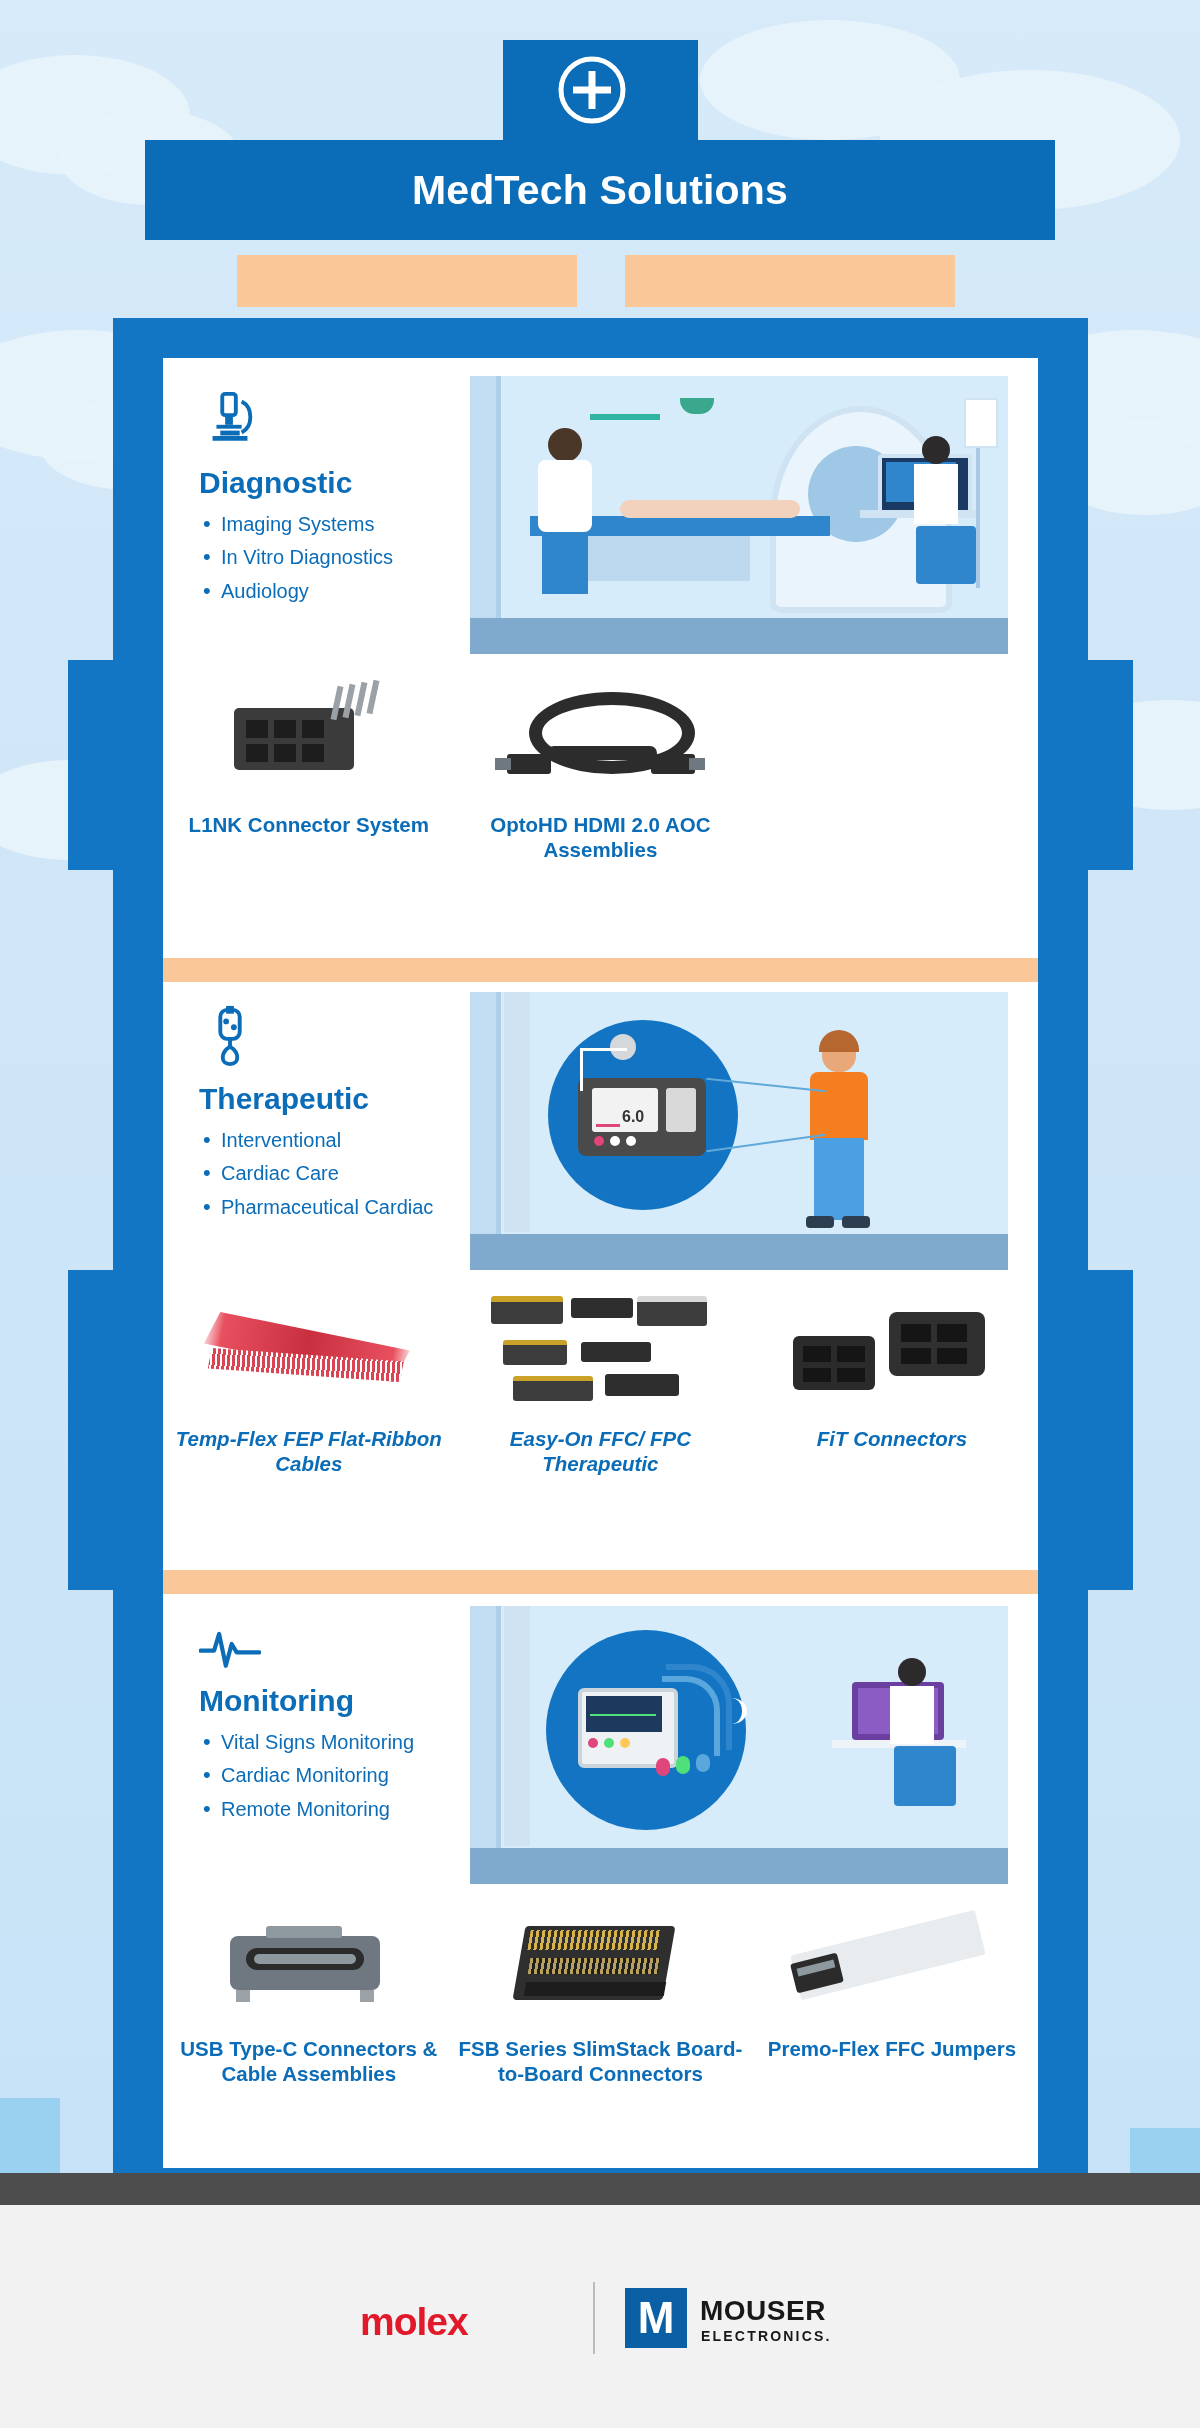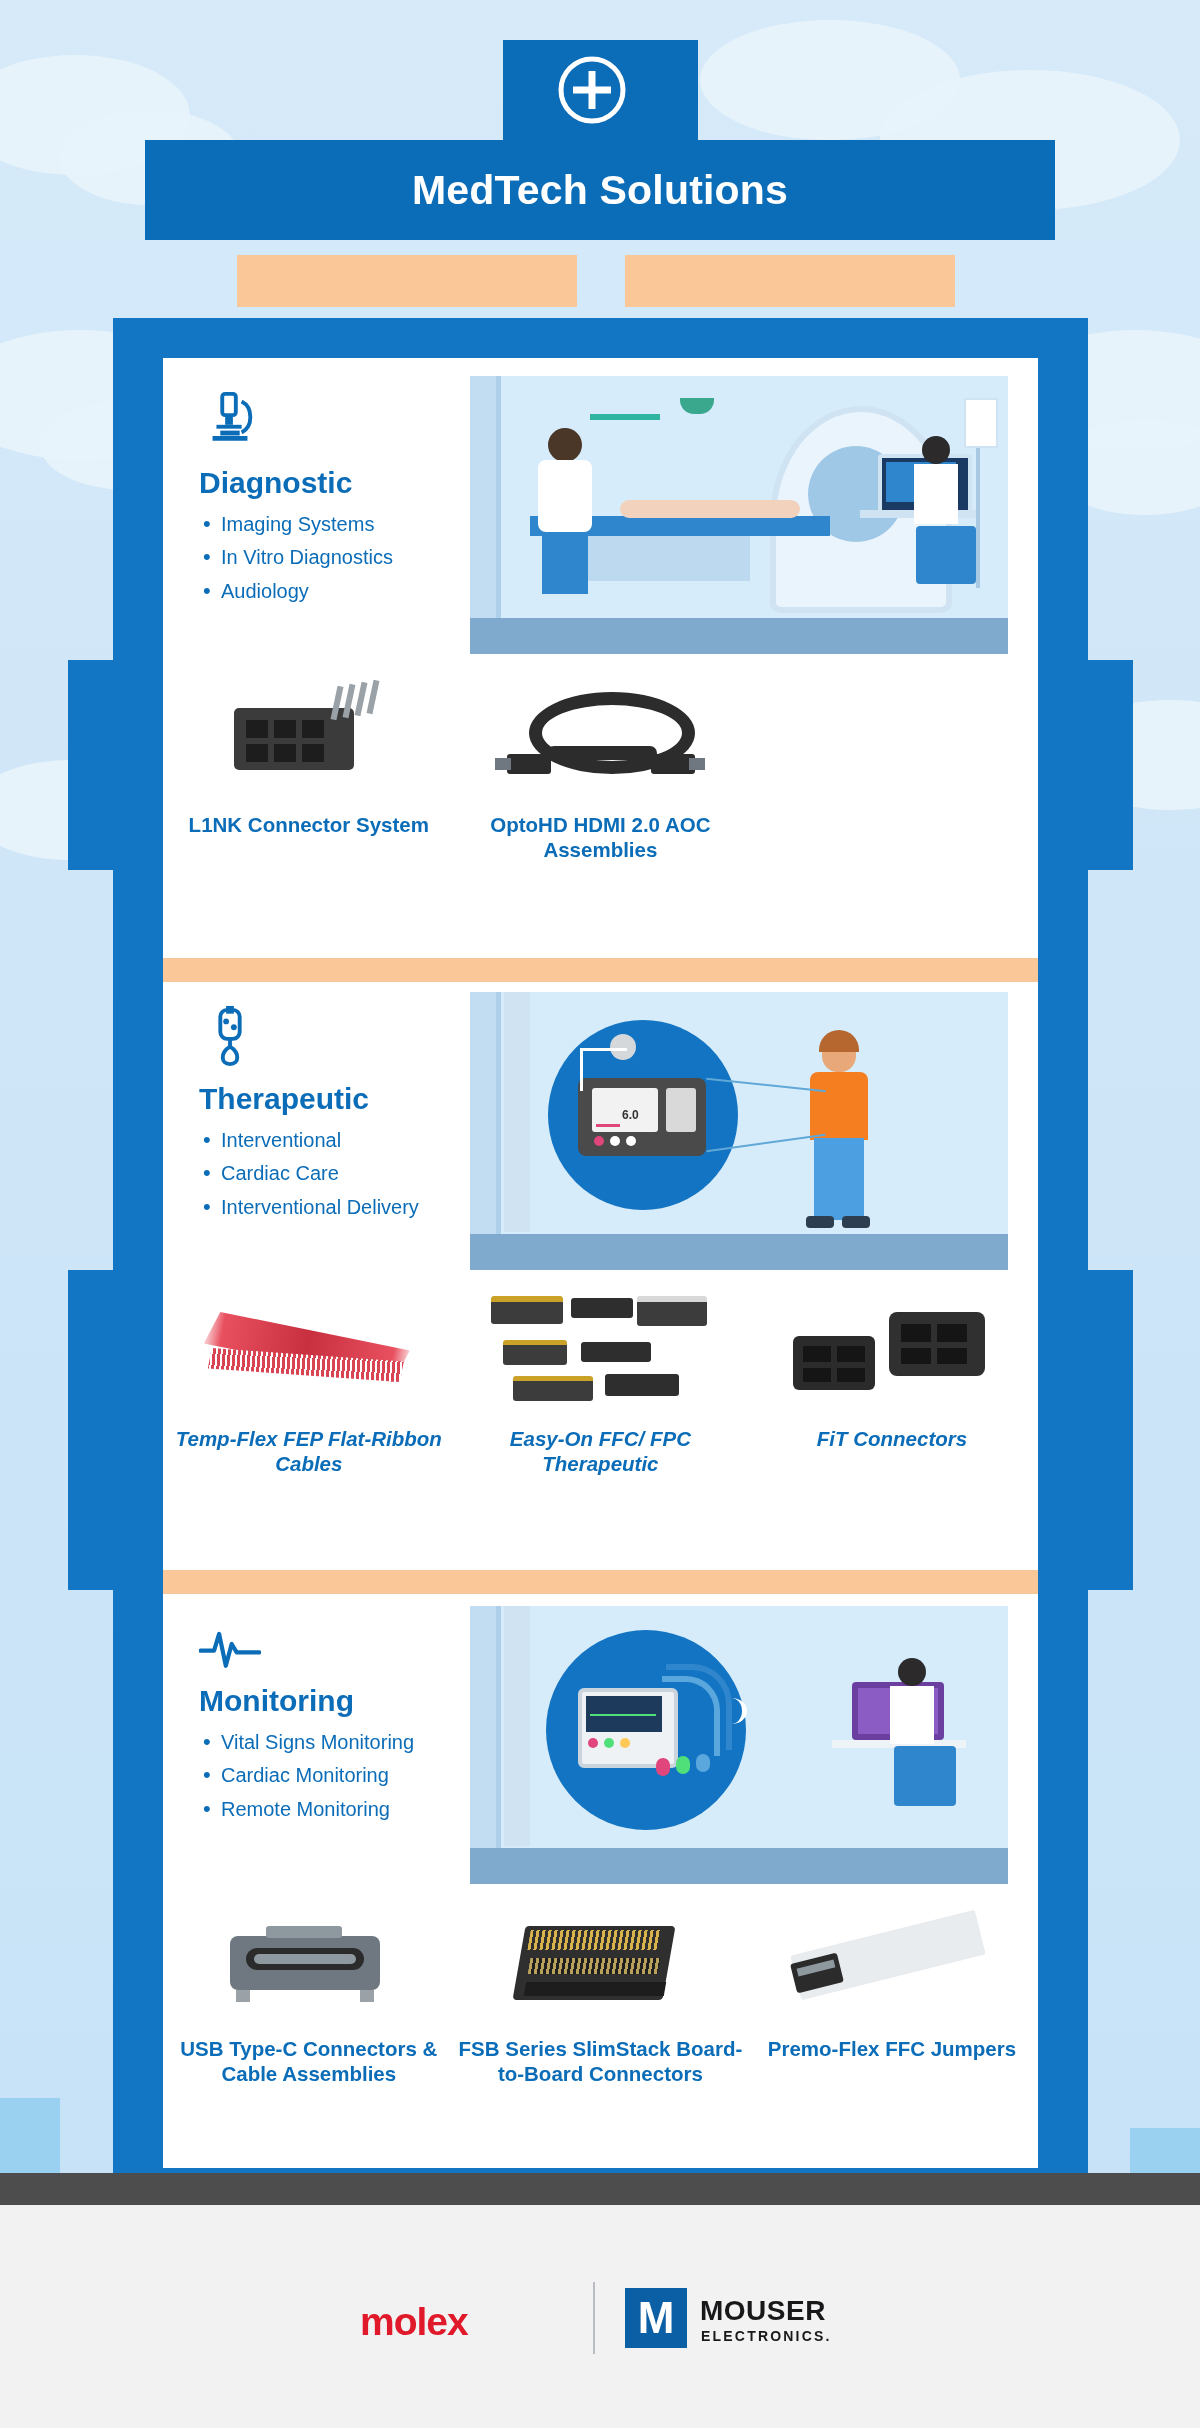--- a/index.html
+++ b/index.html
@@ -406,32 +406,32 @@
         <rect x="28" y="2" width="8" height="8" fill="#0b6cb8"></rect>
         <circle cx="28" cy="18" r="3" fill="#0b6cb8"></circle>
         <circle cx="36" cy="24" r="3" fill="#0b6cb8"></circle>
         <path d="M32 36 v8" stroke="#0b6cb8" stroke-width="4"></path>
         <path d="M32 44 c-10 6 -10 18 0 18 c10 0 10 -12 0 -18z" fill="none" stroke="#0b6cb8" stroke-width="4"></path>
       </svg>
       <div class="sec-title">Therapeutic</div>
       <ul class="sec-list">
         <li>Interventional</li>
         <li>Cardiac Care</li>
-        <li>Interventional Delivery</li>
+        <li>Pharmaceutical Cardiac</li>
       </ul>
     </div>
 
     <div class="scene" style="top:10px;">
       <div class="scene-wallstrip"></div>
       <div class="scene-floor"></div>
       <div class="blue-circle" style="left:78px;top:28px;width:190px;height:190px;"></div>
 
       <div class="abs" style="left:108px;top:86px;width:128px;height:78px;background:#4a4a4a;border-radius:8px;"></div>
       <div class="abs" style="left:122px;top:96px;width:66px;height:44px;background:#f2f2f2;border-radius:3px;"></div>
-      <div class="abs" style="left:152px;top:116px;width:34px;height:18px;color:#333;font-size:12px;font-weight:bold;">6.0</div>
+      <div class="abs" style="left:152px;top:116px;width:34px;height:18px;color:#333;font-size:16px;font-weight:bold;">6.0</div>
       <div class="abs" style="left:126px;top:116px;width:24px;height:16px;border-bottom:3px solid #e0457b;"></div>
       <div class="abs" style="left:124px;top:144px;width:10px;height:10px;border-radius:50%;background:#e0457b;"></div>
       <div class="abs" style="left:140px;top:144px;width:10px;height:10px;border-radius:50%;background:#ffffff;"></div>
       <div class="abs" style="left:156px;top:144px;width:10px;height:10px;border-radius:50%;background:#ffffff;"></div>
       <div class="abs" style="left:196px;top:96px;width:30px;height:44px;background:#d9d9d9;border-radius:3px;"></div>
       <div class="abs" style="left:140px;top:42px;width:26px;height:26px;border-radius:50%;background:#d5d8db;"></div>
       <div class="abs" style="left:110px;top:56px;width:44px;height:40px;border-left:3px solid #ffffff;border-top:3px solid #ffffff;"></div>
 
       <div class="abs" style="left:352px;top:44px;width:34px;height:36px;border-radius:50% 50% 45% 45%;background:#e8a879;"></div>
       <div class="abs" style="left:349px;top:38px;width:40px;height:22px;border-radius:20px 20px 0 0;background:#b5672f;"></div>

